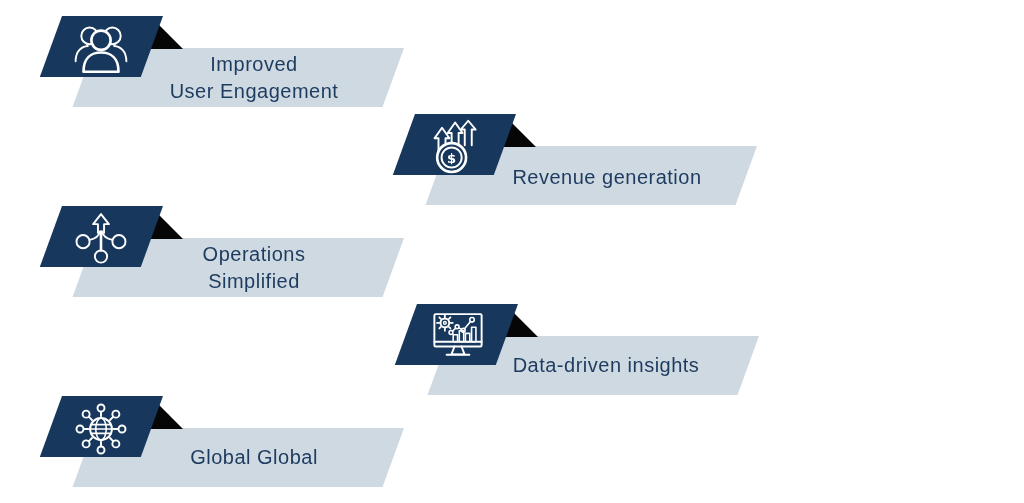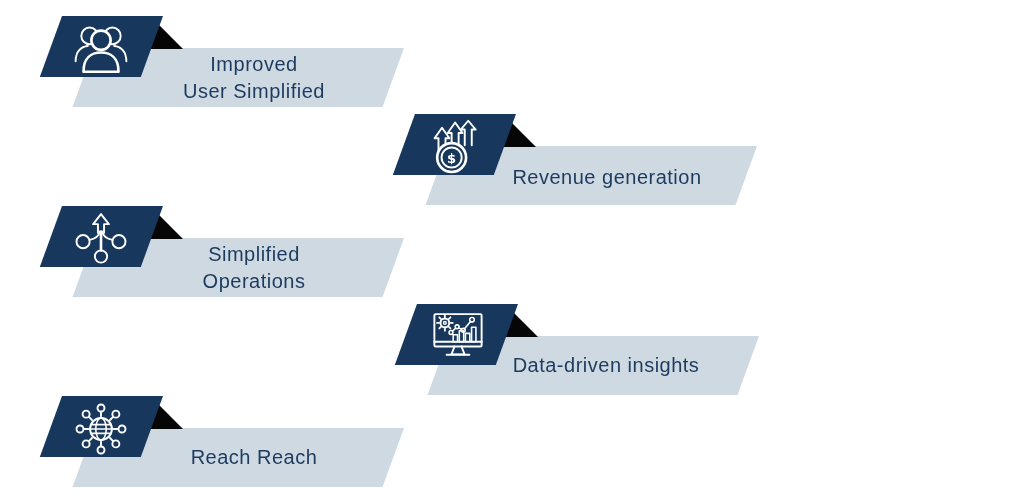--- a/index.html
+++ b/index.html
@@ -48,21 +48,21 @@
         <circle class="stroke thin" cx="19" cy="17" r="9.5"></circle>
         <circle class="stroke thin" cx="45" cy="17" r="9.5"></circle>
         <path class="stroke thin" d="M3 46 C3 34 10 29 17 28.5"></path>
         <path class="stroke thin" d="M61 46 C61 34 54 29 47 28.5"></path>
         <circle class="navyfill" cx="32" cy="22" r="11"></circle>
         <path class="navyfill" d="M12 58 C12 42 21 36 32 36 C43 36 52 42 52 58 Z"></path>
       </svg>
     </div>
     <div class="label-box" style="left:104px;top:48px;">
       <div>Improved</div>
-      <div>User Simplified</div>
+      <div>User Engagement</div>
     </div>
   </div>
 
   <div>
     <div class="bar" style="left:447px;top:146px;"></div>
     <div class="fold-tri" style="left:489px;top:114px;"></div>
     <div class="icon-panel" style="left:415px;top:114px;"></div>
     <div class="icon-holder" style="left:428px;top:119px;">
       <svg viewBox="0 0 64 64">
         <path class="stroke thin" d="M12 36 V22 H7.5 L16 10 L24.5 22 H20 V36"></path>
@@ -88,22 +88,22 @@
         <path class="stroke thin" d="M28.5 25 V15 H23 L32 3.5 L41 15 H35.5 V25"></path>
         <line class="stroke" x1="32" y1="24" x2="32" y2="45"></line>
         <path class="stroke thin" d="M19 33 C25.5 32 29.5 29 31 23"></path>
         <path class="stroke thin" d="M45 33 C38.5 32 34.5 29 33 23"></path>
         <circle class="stroke thin" cx="11.5" cy="35" r="7.5"></circle>
         <circle class="stroke thin" cx="52.5" cy="35" r="7.5"></circle>
         <circle class="stroke thin" cx="32" cy="52" r="7"></circle>
       </svg>
     </div>
     <div class="label-box" style="left:104px;top:238px;">
+      <div>Operations</div>
       <div>Simplified</div>
-      <div>Operations</div>
     </div>
   </div>
 
   <div>
     <div class="bar" style="left:449px;top:336px;"></div>
     <div class="fold-tri" style="left:491px;top:304px;"></div>
     <div class="icon-panel" style="left:417px;top:304px;"></div>
     <div class="icon-holder" style="left:430px;top:308px;">
       <svg viewBox="0 0 64 64">
         <rect class="stroke thin" x="5" y="7" width="54" height="37" rx="1.5"></rect>
@@ -172,18 +172,18 @@
           <line x1="21.7" y1="21.7" x2="18.2" y2="18.2"></line>
             <circle cx="15" cy="15" r="4"></circle>
           <line x1="32" y1="17.5" x2="32" y2="12.5"></line>   
             <circle cx="32" cy="8" r="4"></circle>
           <line x1="42.3" y1="21.7" x2="45.8" y2="18.2"></line>
             <circle cx="49" cy="15" r="4"></circle>
         </g>
       </svg>
     </div>
     <div class="label-box" style="left:104px;top:428px;">
-      <div>Reach Reach</div>
+      <div>Global Global</div>
       <div></div>
     </div>
   </div>
 
 </div>
 
 </body></html>

